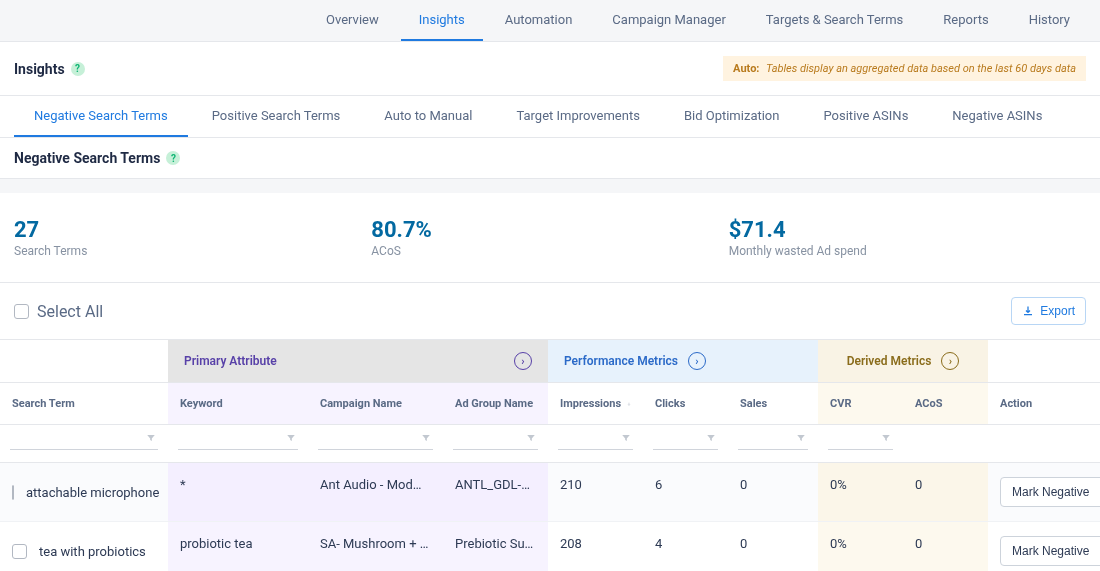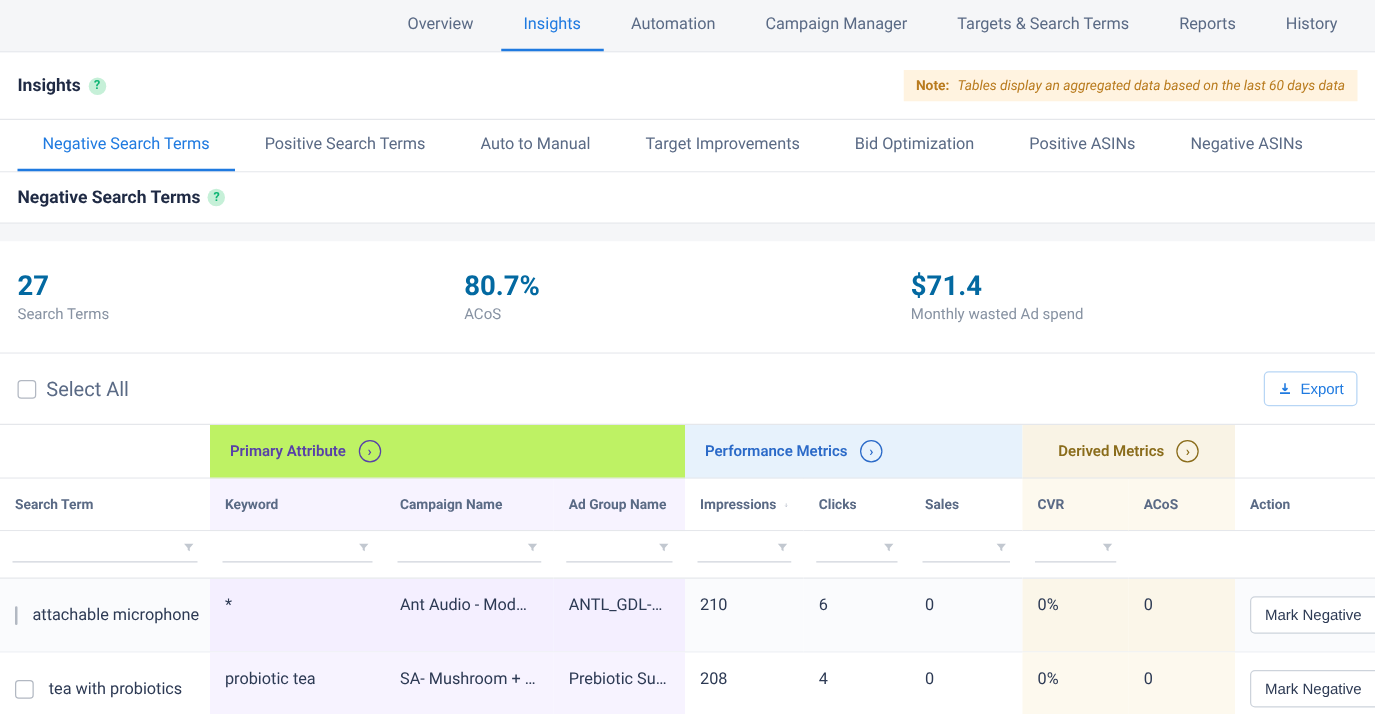--- a/index.html
+++ b/index.html
@@ -31,21 +31,21 @@
     .selectall { display:flex; align-items:center; gap:8px; font-size:16px; color:#5a6a85; }
     .checkbox { width:15px; height:15px; border:1.5px solid #b2b8c2; border-radius:3px; display:inline-block; cursor:pointer; background:#fff; }
     .export-btn { display:flex; align-items:center; gap:6px; background:#fff; border:1px solid #b8d6f5; border-radius:4px; padding:6px 10px; color:#1f7ae0; font-size:12px; cursor:pointer; }
     .download-icon { width:12px; height:12px; }
 
     .table-wrap { background:#fff; overflow-x:hidden; }
     .grid { display:grid; grid-template-columns: 168px 140px 135px 105px 95px 85px 90px 85px 85px 150px; min-width:100%; }
     .group-row { display:contents; }
     .group-cell { padding:12px 16px; border-bottom:1px solid #e5e7eb; display:flex; align-items:center; gap:10px; font-size:12px; font-weight:600; }
     .g-none { background:#fff; }
-    .g-primary { background:#bef264; color:#5841a8; }
+    .g-primary { background:#e5e5e5; color:#5841a8;justify-content:space-between; }
     .g-perf { background:#e7f2fc; color:#2b6ac8; }
     .g-deriv { background:#f9f3e5; color:#8a6c1b; justify-content:center; }
     .g-action { background:#fff; }
     .circle-arrow { width:18px; height:18px; border:1.5px solid currentColor; border-radius:50%; display:inline-flex; align-items:center; justify-content:center; font-size:11px; }
 
     .hdr-row { display:contents; }
     .hdr-cell { padding:14px 12px; font-size:11px; font-weight:700; color:#5a6a85; background:#fff; border-bottom:1px solid #e5e7eb; display:flex; align-items:center; gap:6px; }
     .c-primary-bg { background:#f7f3ff; }
     .c-deriv-bg { background:#fdf9ee; }
     .sort-icon { width:10px; height:10px; opacity:.6; }
@@ -77,21 +77,21 @@
     <div class="topnav-item">Reports</div>
     <div class="topnav-item">History</div>
   </div>
 
 <div class="page-head">
   <div class="page-title">
     <span>Insights</span>
     <span class="info-dot">?</span>
   </div>
   <div class="note">
-    <span class="bold">Note:</span>
+    <span class="bold">Auto:</span>
     <span>Tables display an aggregated data based on the last 60 days data</span>
   </div>
 </div>
 
 <div class="subnav">
     <div class="subnav-item active">Negative Search Terms</div>
     <div class="subnav-item">Positive Search Terms</div>
     <div class="subnav-item">Auto to Manual</div>
     <div class="subnav-item">Target Improvements</div>
     <div class="subnav-item">Bid Optimization</div>

